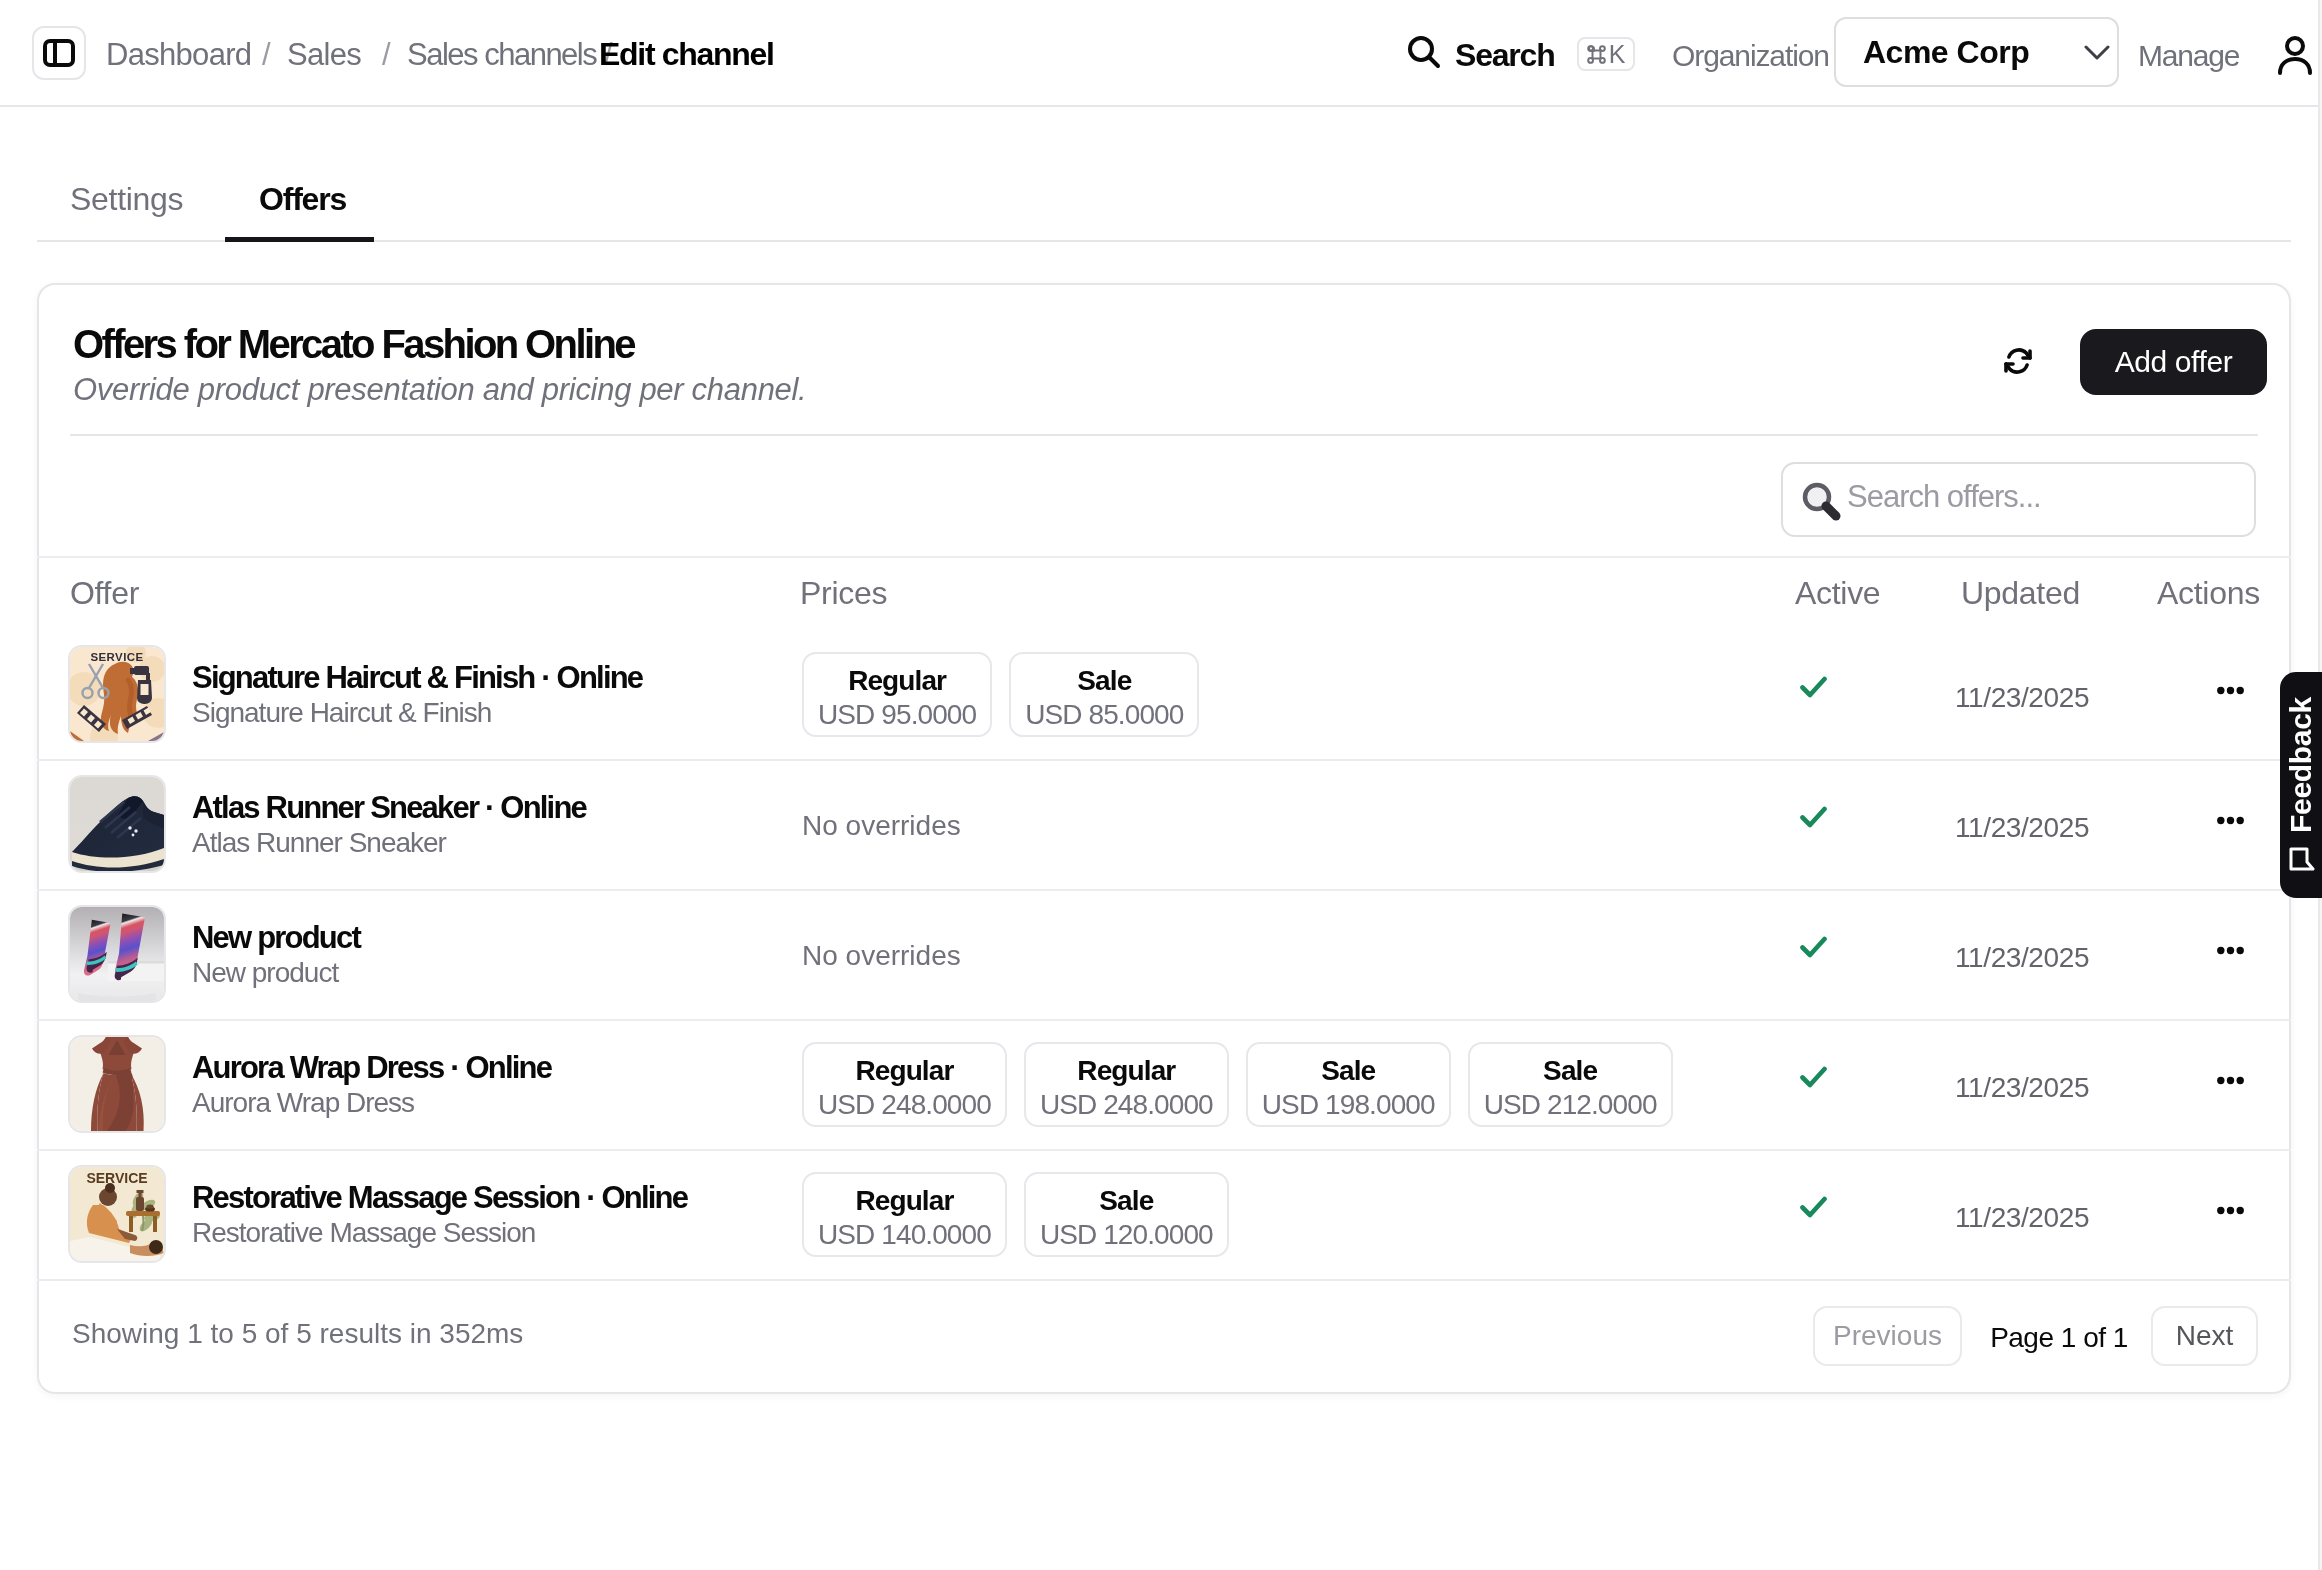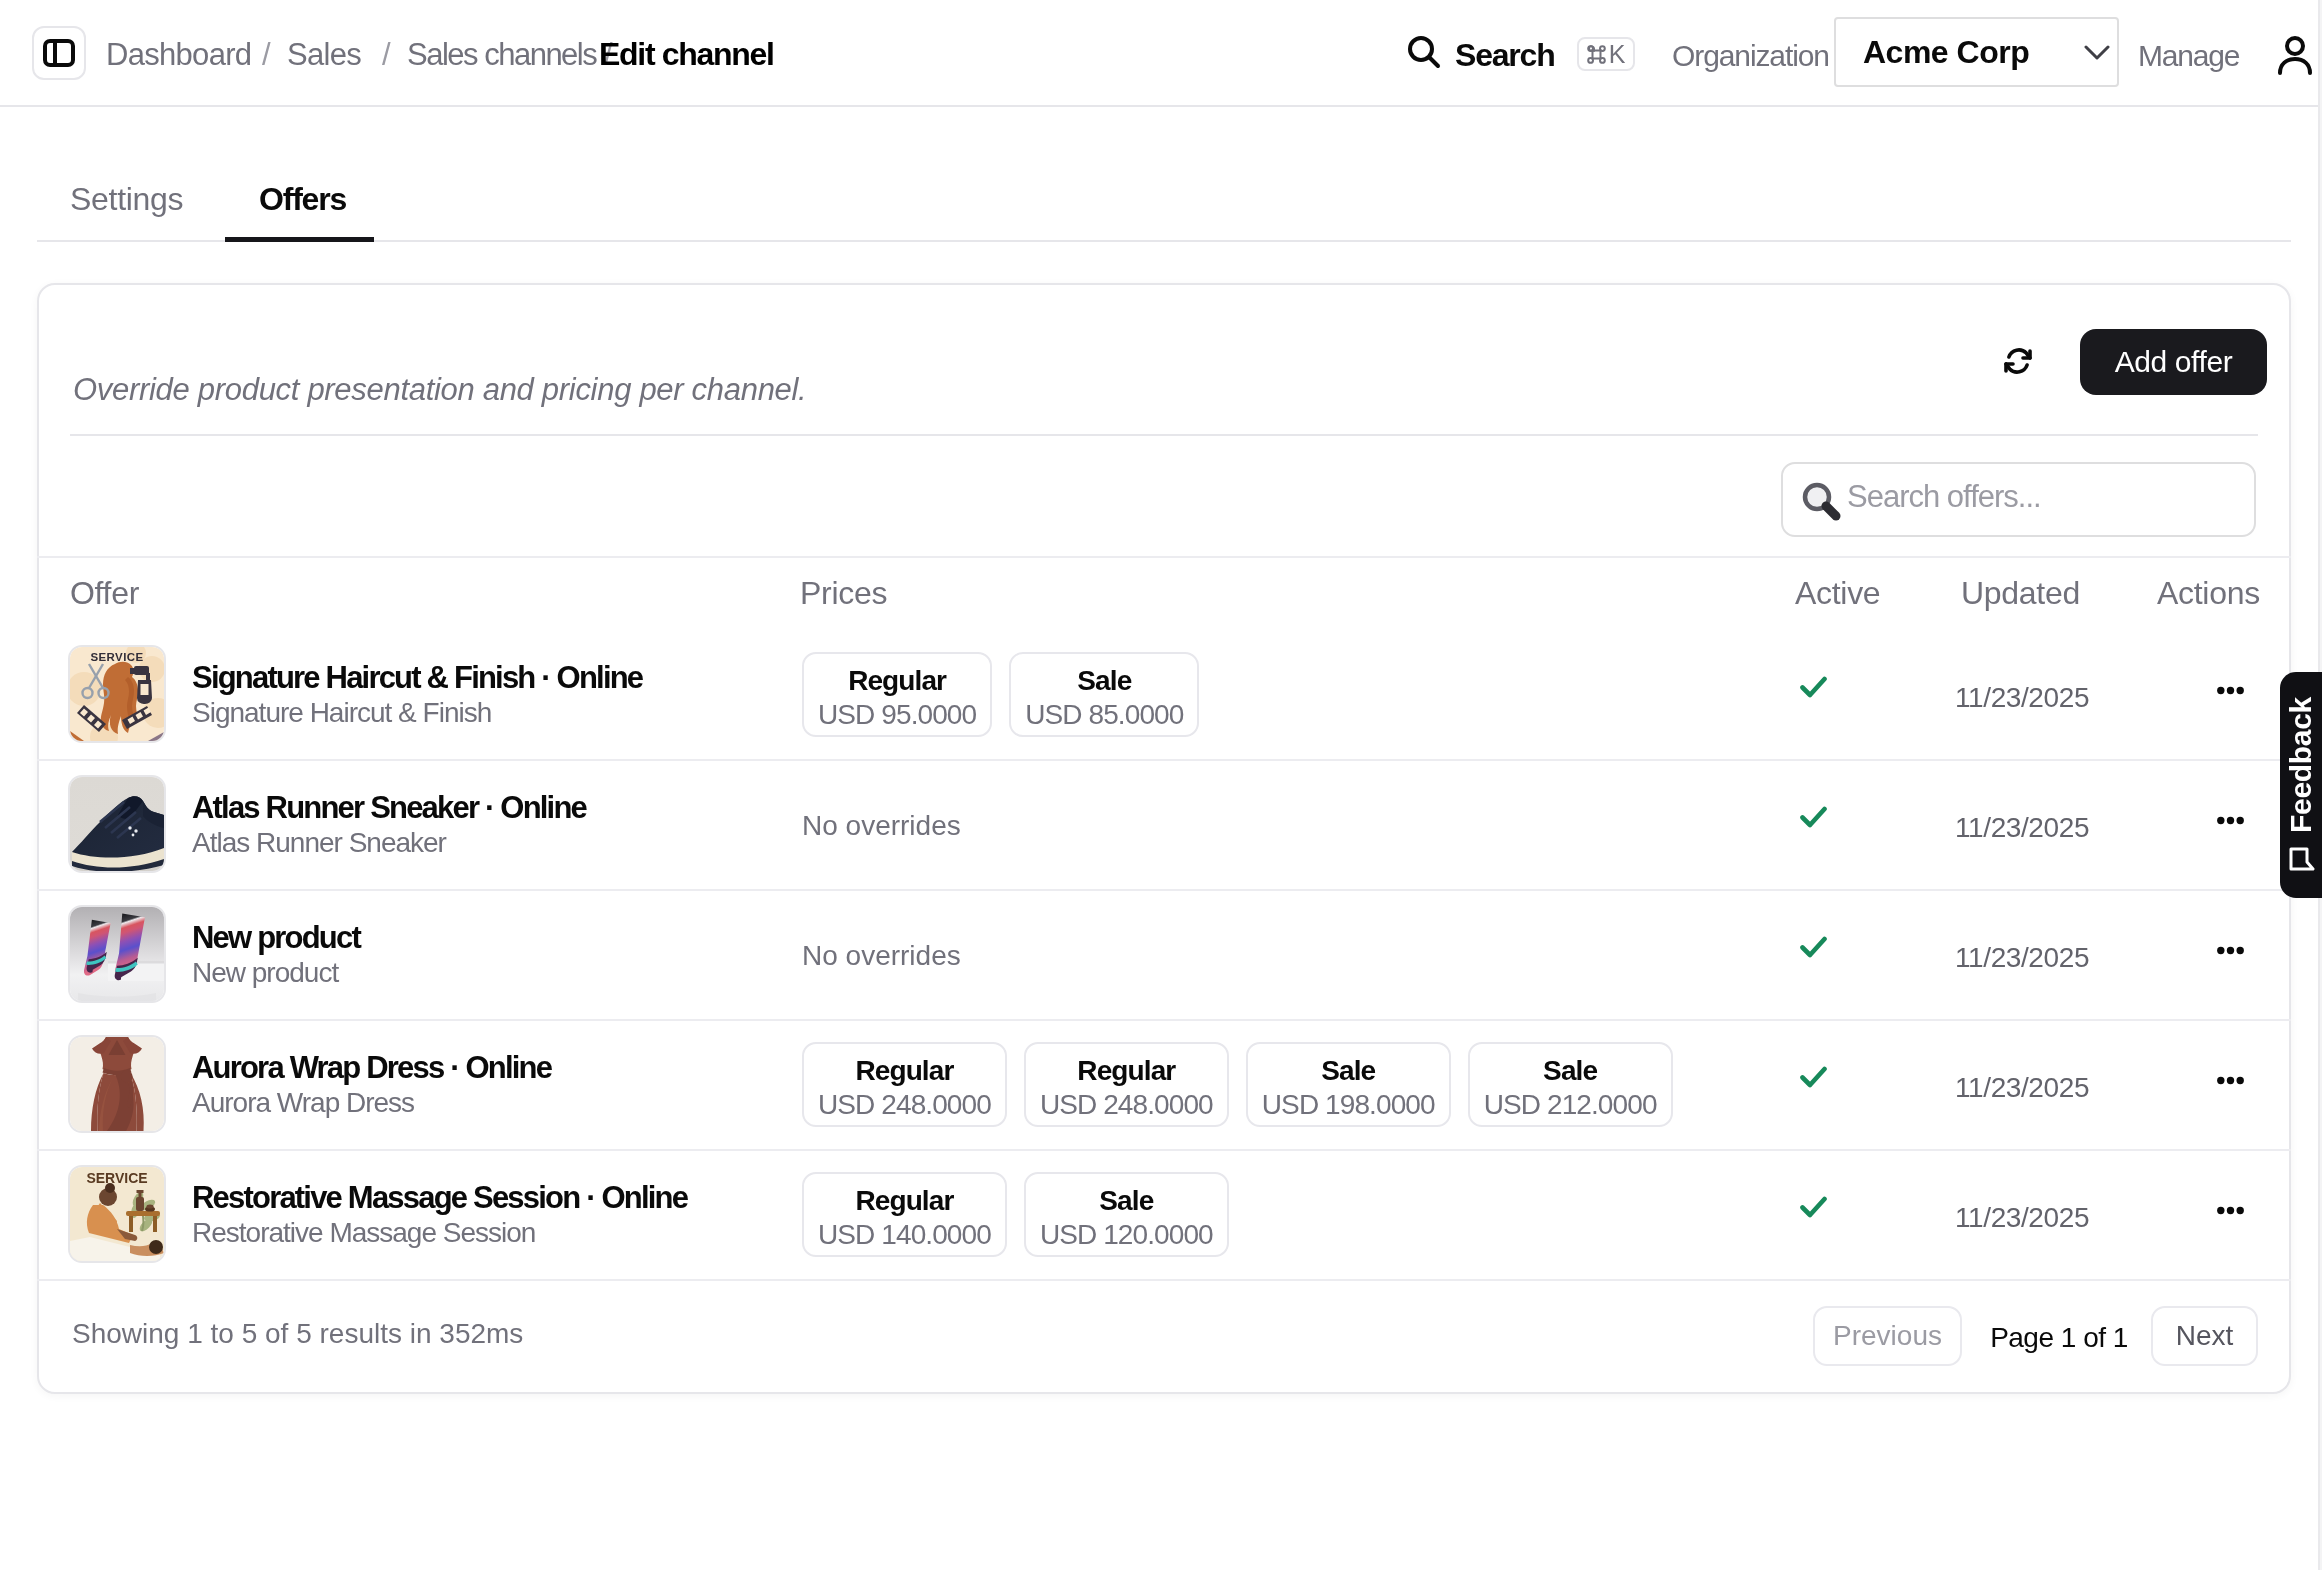--- a/index.html
+++ b/index.html
@@ -47,41 +47,42 @@
   <div class="abs" style="left:1455px; top:37px; font-size:32px; font-weight:700; color:#0a0a0a; letter-spacing:-1.2px;">Search</div>
   <div class="abs" style="left:1577px; top:37px; width:58px; height:34px; border:2px solid #e6e6ea; border-radius:8px; background:#fff; display:flex; align-items:center; justify-content:center; gap:3px; font-size:25px; color:#71717b;"><svg width="19" height="19" viewBox="0 0 19 19" fill="none" stroke="#71717b" stroke-width="2">
         <path d="M5.5 5.5 h8 v8 h-8 Z"></path>
         <path d="M5.5 5.5 H4 a2.6 2.6 0 1 1 1.5 -4.8 c0.9 0.5 1.5 1.4 1.5 2.4 V5.5 Z" transform="translate(0.8,0.8) scale(0.9)"></path>
         <circle cx="3.6" cy="3.6" r="2.4"></circle>
         <circle cx="15.4" cy="3.6" r="2.4"></circle>
         <circle cx="3.6" cy="15.4" r="2.4"></circle>
         <circle cx="15.4" cy="15.4" r="2.4"></circle>
       </svg>K</div>
   <div class="abs" style="left:1672px; top:39px; font-size:30px; color:#71717b; letter-spacing:-1.1px;">Organization</div>
-  <div class="abs" style="left:1834px; top:17px; width:285px; height:70px; border:2px solid #dededf; border-radius:4px; background:#fff;">
+  <div class="abs" style="left:1834px; top:17px; width:285px; height:70px; border:2px solid #dededf; border-radius:12px; background:#fff;">
     <div class="abs" style="left:27px; top:15px; font-size:32px; font-weight:700; color:#0a0a0a; letter-spacing:-0.5px;">Acme Corp</div>
     <svg class="abs" style="left:248px; top:26px;" width="26" height="16" viewBox="0 0 26 16" fill="none" stroke="#3f3f46" stroke-width="3" stroke-linecap="round" stroke-linejoin="round">
         <path d="M2 2 L13 13 L24 2"></path>
       </svg>
   </div>
   <div class="abs" style="left:2138px; top:39px; font-size:30px; color:#71717b; letter-spacing:-1.2px;">Manage</div>
   <svg class="abs" style="left:2276px; top:35px;" width="38" height="40" viewBox="0 0 38 40" fill="none" stroke="#0a0a0a" stroke-width="4" stroke-linecap="round">
     <circle cx="19" cy="11" r="8"></circle>
     <path d="M4 38 c0 -9 6.5 -14 15 -14 s15 5 15 14"></path>
   </svg>
 
   <div class="abs" style="left:70px; top:181px; font-size:32px; color:#71717b; letter-spacing:-0.3px;">Settings</div>
   <div class="abs" style="left:259px; top:181px; font-size:32px; font-weight:700; color:#0a0a0a; letter-spacing:-1.2px;">Offers</div>
   <div class="abs" style="left:37px; top:240px; width:2254px; height:2px; background:#e6e6ea;"></div>
   <div class="abs" style="left:225px; top:237px; width:149px; height:5px; background:#16161a;"></div>
 
   <div class="abs" style="left:2318px; top:0; width:4px; height:1570px; background:#f4f4f5; border-left:2px solid #e9e9ec;"></div>
 
   <div class="abs" style="left:37px; top:283px; width:2254px; height:1111px; border:2px solid #e6e6ea; border-radius:18px; background:#fff; box-shadow:0 2px 8px rgba(0,0,0,0.045);"></div>
 
+  <div class="abs" style="left:73px; top:322px; font-size:40px; font-weight:700; color:#0a0a0a; letter-spacing:-2.6px;">Offers for Mercato Fashion Online</div>
   <div class="abs" style="left:73px; top:372px; font-size:31px; color:#71717b; letter-spacing:-0.3px;font-style:italic;">Override product presentation and pricing per channel.</div>
 
   <svg class="abs" style="left:2003px; top:346px;" width="30" height="30" viewBox="0 0 30 30" fill="none" stroke="#0a0a0a" stroke-width="3.6" stroke-linecap="round" stroke-linejoin="round">
     <path d="M27 5 v7 h-7"></path>
     <path d="M3 25 v-7 h7"></path>
     <path d="M5.9 11 a10.5 10.5 0 0 1 17.4 -3.9 L27 12"></path>
     <path d="M24.1 19 a10.5 10.5 0 0 1 -17.4 3.9 L3 18"></path>
   </svg>
   <div class="abs" style="left:2070px; top:329px; width:187px; height:66px; background:#1a1a1e; border-radius:16px; display:flex; align-items:center; justify-content:center; color:#fff; font-size:30px; letter-spacing:-0.4px;margin-left:10px;">Add offer</div>
 

